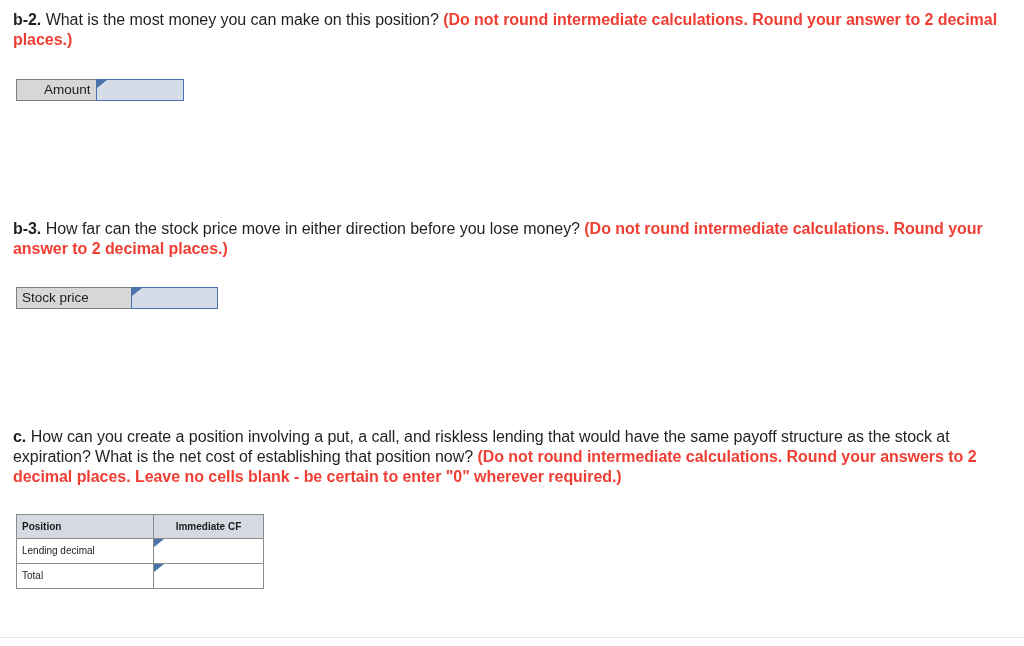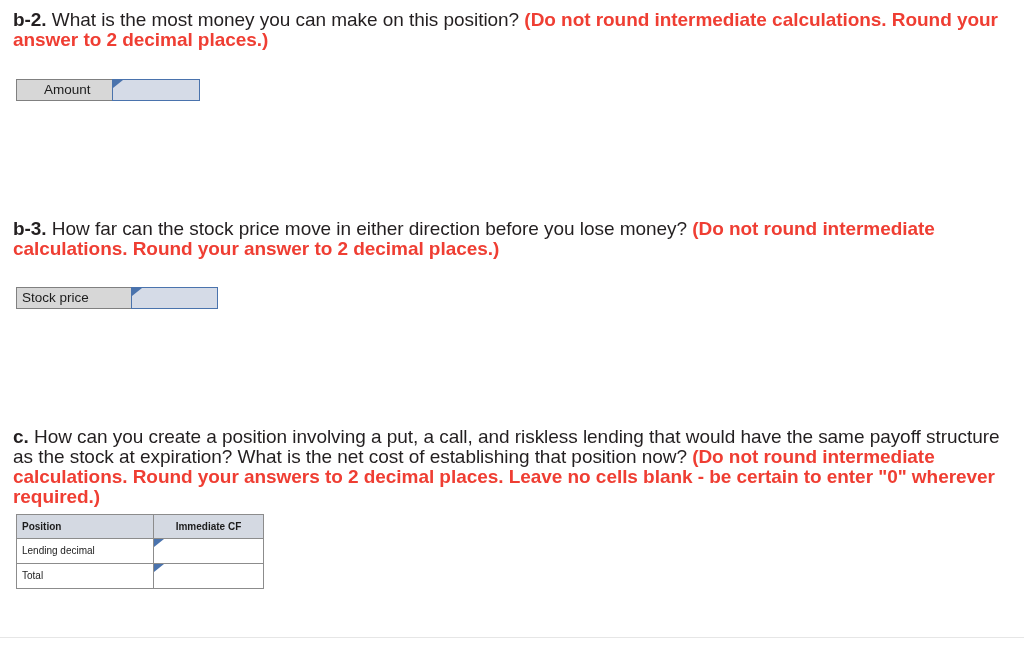--- a/index.html
+++ b/index.html
@@ -23,21 +23,21 @@
     width: 1024px;
     height: 646px;
     background: #ffffff;
   }
 
   
   .qblock {
     position: absolute;
     left: 13px;
     width: 1004px;
-    font-size: 19px;
+    font-size: 16px;
     line-height: 20px;
     letter-spacing: -0.05px;
   }
   .qlabel {
     font-weight: bold;
   }
   .qtext {
     font-weight: normal;
   }
   .qred {
@@ -82,21 +82,21 @@
     top: 0px;
     width: 0;
     height: 0;
     border-left: 5px solid #4a73ad;
     border-top: 4px solid #4a73ad;
     border-right: 5px solid transparent;
     border-bottom: 4px solid transparent;
   }
 
   #amount-row { left: 16px; top: 79px; }
-  #amount-row .answer-label { width: 96px; padding-left: 27px; }
+  #amount-row .answer-label { width: 80px; padding-left: 27px; }
   #amount-row .answer-input { width: 88px; }
 
   #stockprice-row { left: 16px; top: 287px; }
   #stockprice-row .answer-label { width: 115px; }
   #stockprice-row .answer-input { width: 87px; }
 
   
   #position-table {
     position: absolute;
     left: 16px;

